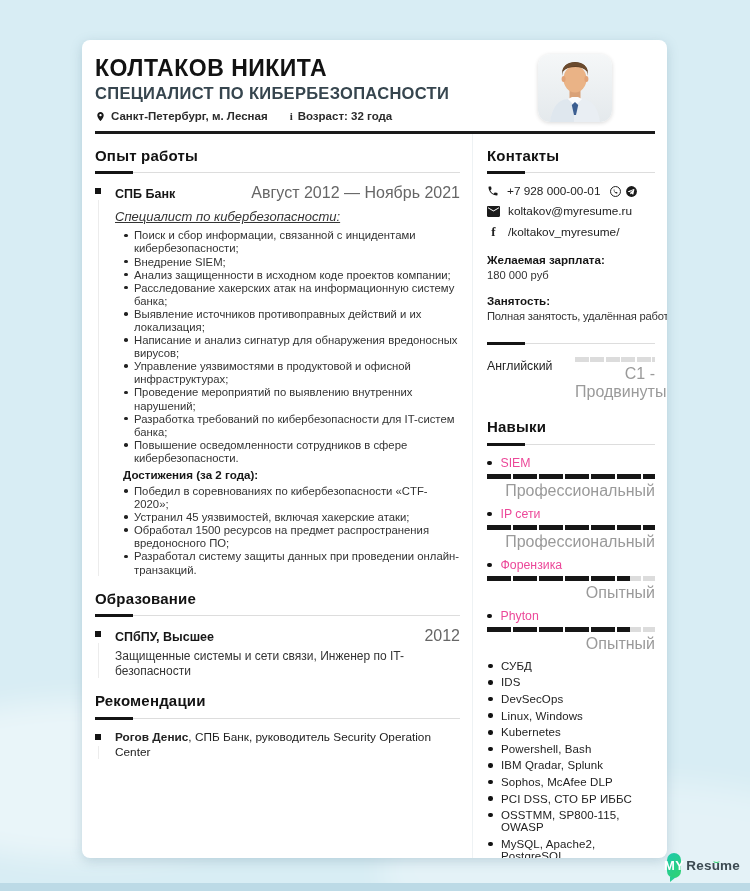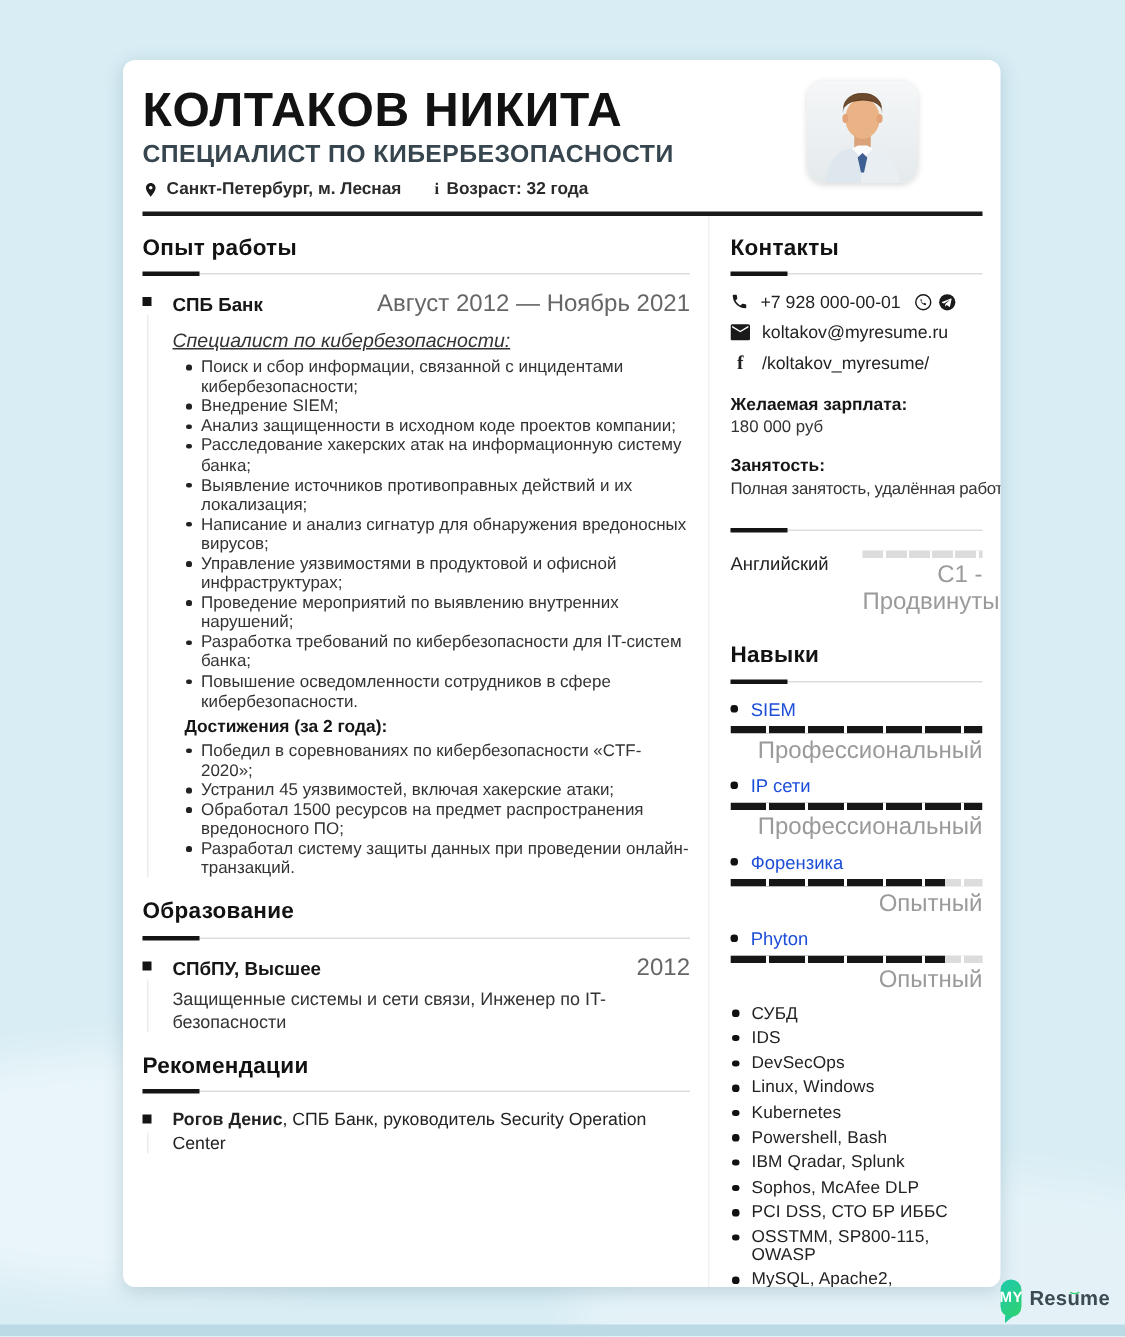--- a/index.html
+++ b/index.html
@@ -17,21 +17,21 @@
   
   .sheet {
     position:absolute; left:82px; top:40px; width:585px; height:818px;
     background:#ffffff; border-radius:8px; padding:10px 12px 0 13px;
     box-shadow:0 3px 12px rgba(90,130,150,.28); overflow:hidden;
   }
 
   
   header { display:flex; align-items:flex-start; }
   .h-left { flex:1; min-width:0; }
-  h1 { font-size:32px; line-height:1.08; font-weight:bold; letter-spacing:.5px; color:#121212; margin-top:6px; }
+  h1 { font-size:23px; line-height:1.08; font-weight:bold; letter-spacing:.5px; color:#121212; margin-top:6px; }
   .subtitle { font-size:16.5px; font-weight:bold; letter-spacing:.3px; color:#36454e; margin-top:3px; }
   .meta { display:flex; align-items:center; gap:22px; margin-top:7px; font-size:11.5px; font-weight:bold; color:#2b2b2b; }
   .meta-item { display:flex; align-items:center; gap:5px; }
   .meta-item svg { display:block; }
   .i-glyph { font-size:11px; font-weight:bold; font-family:"Liberation Serif",serif; }
   .photo { width:74px; height:68px; margin:4px 43px 0 0; flex:0 0 auto; border-radius:12px; overflow:hidden; box-shadow:0 1px 4px rgba(0,0,0,.15); }
   .photo svg { display:block; }
   .hr-black { height:3px; background:#1a1a1a; margin-top:8px; }
 
   
@@ -75,33 +75,33 @@
   .lang-row { display:flex; align-items:flex-start;gap:21px; }
   .lang-name { font-size:12.3px; color:#222; padding-top:2px; }
   .lang-right { margin-left:auto; width:80px; }
   .bar { position:relative; height:5px; background:#dcdcdc; overflow:hidden; }
   .bar-fill { height:100%; background:#161616; }
   .bar::after { content:""; position:absolute; inset:0; background:repeating-linear-gradient(90deg, transparent 0 24px, #fff 24px 26px); }
   .bar.small::after { background:repeating-linear-gradient(90deg, transparent 0 14px, #fff 14px 15.5px); }
   .lvl { font-size:16px; color:#9a9a9a; text-align:right; margin-top:3px; }
 
   .skill { margin-bottom:7px; }
-  .dot-row { display:flex; align-items:center; font-size:12.3px; color:#1d4ed8; }
+  .dot-row { display:flex; align-items:center; font-size:12.3px; color:#ec4899; }
   .dot-row::before { content:""; width:4.5px; height:4.5px; border-radius:50%; background:#111; margin-right:9px; flex:0 0 auto; }
   .skill .bar { margin-top:4px; }
 
   .dot-list { list-style:none; margin-top:6px; }
   .dot-list li { position:relative; padding-left:14px; font-size:11.5px; color:#222; margin-bottom:4.6px; letter-spacing:.1px; }
   .dot-list li::before { content:""; position:absolute; left:1px; top:3.8px; width:4.5px; height:4.5px; border-radius:50%; background:#111; }
 
   
   .logo { position:absolute; right:10px; bottom:13px; display:flex; align-items:center; gap:5px; }
   .badge { position:relative; width:14px; height:25px; border-radius:7px;
            background:linear-gradient(135deg,#1ec9ad,#2fd36e);
-           color:#fff; font-size:10px; font-weight:bold; letter-spacing:.4px;
+           color:#fff; font-size:13px; font-weight:bold; letter-spacing:.4px;
            display:flex; align-items:center; justify-content:center; }
   .badge::after { content:""; position:absolute; left:3px; bottom:-4px;
            border-left:6px solid #25cd92; border-bottom:5px solid transparent; }
   .logo-text { font-size:13.5px; font-weight:bold; color:#3c4a52; letter-spacing:.2px; }
   .logo-u { position:relative; display:inline-block; }
   .logo-u::before { content:""; position:absolute; left:0; top:-3.5px; width:7px; height:6px;
            border:1.8px solid transparent; border-bottom-color:#2fd36e; border-radius:50%; }
 </style>
 </head>
 <body>

